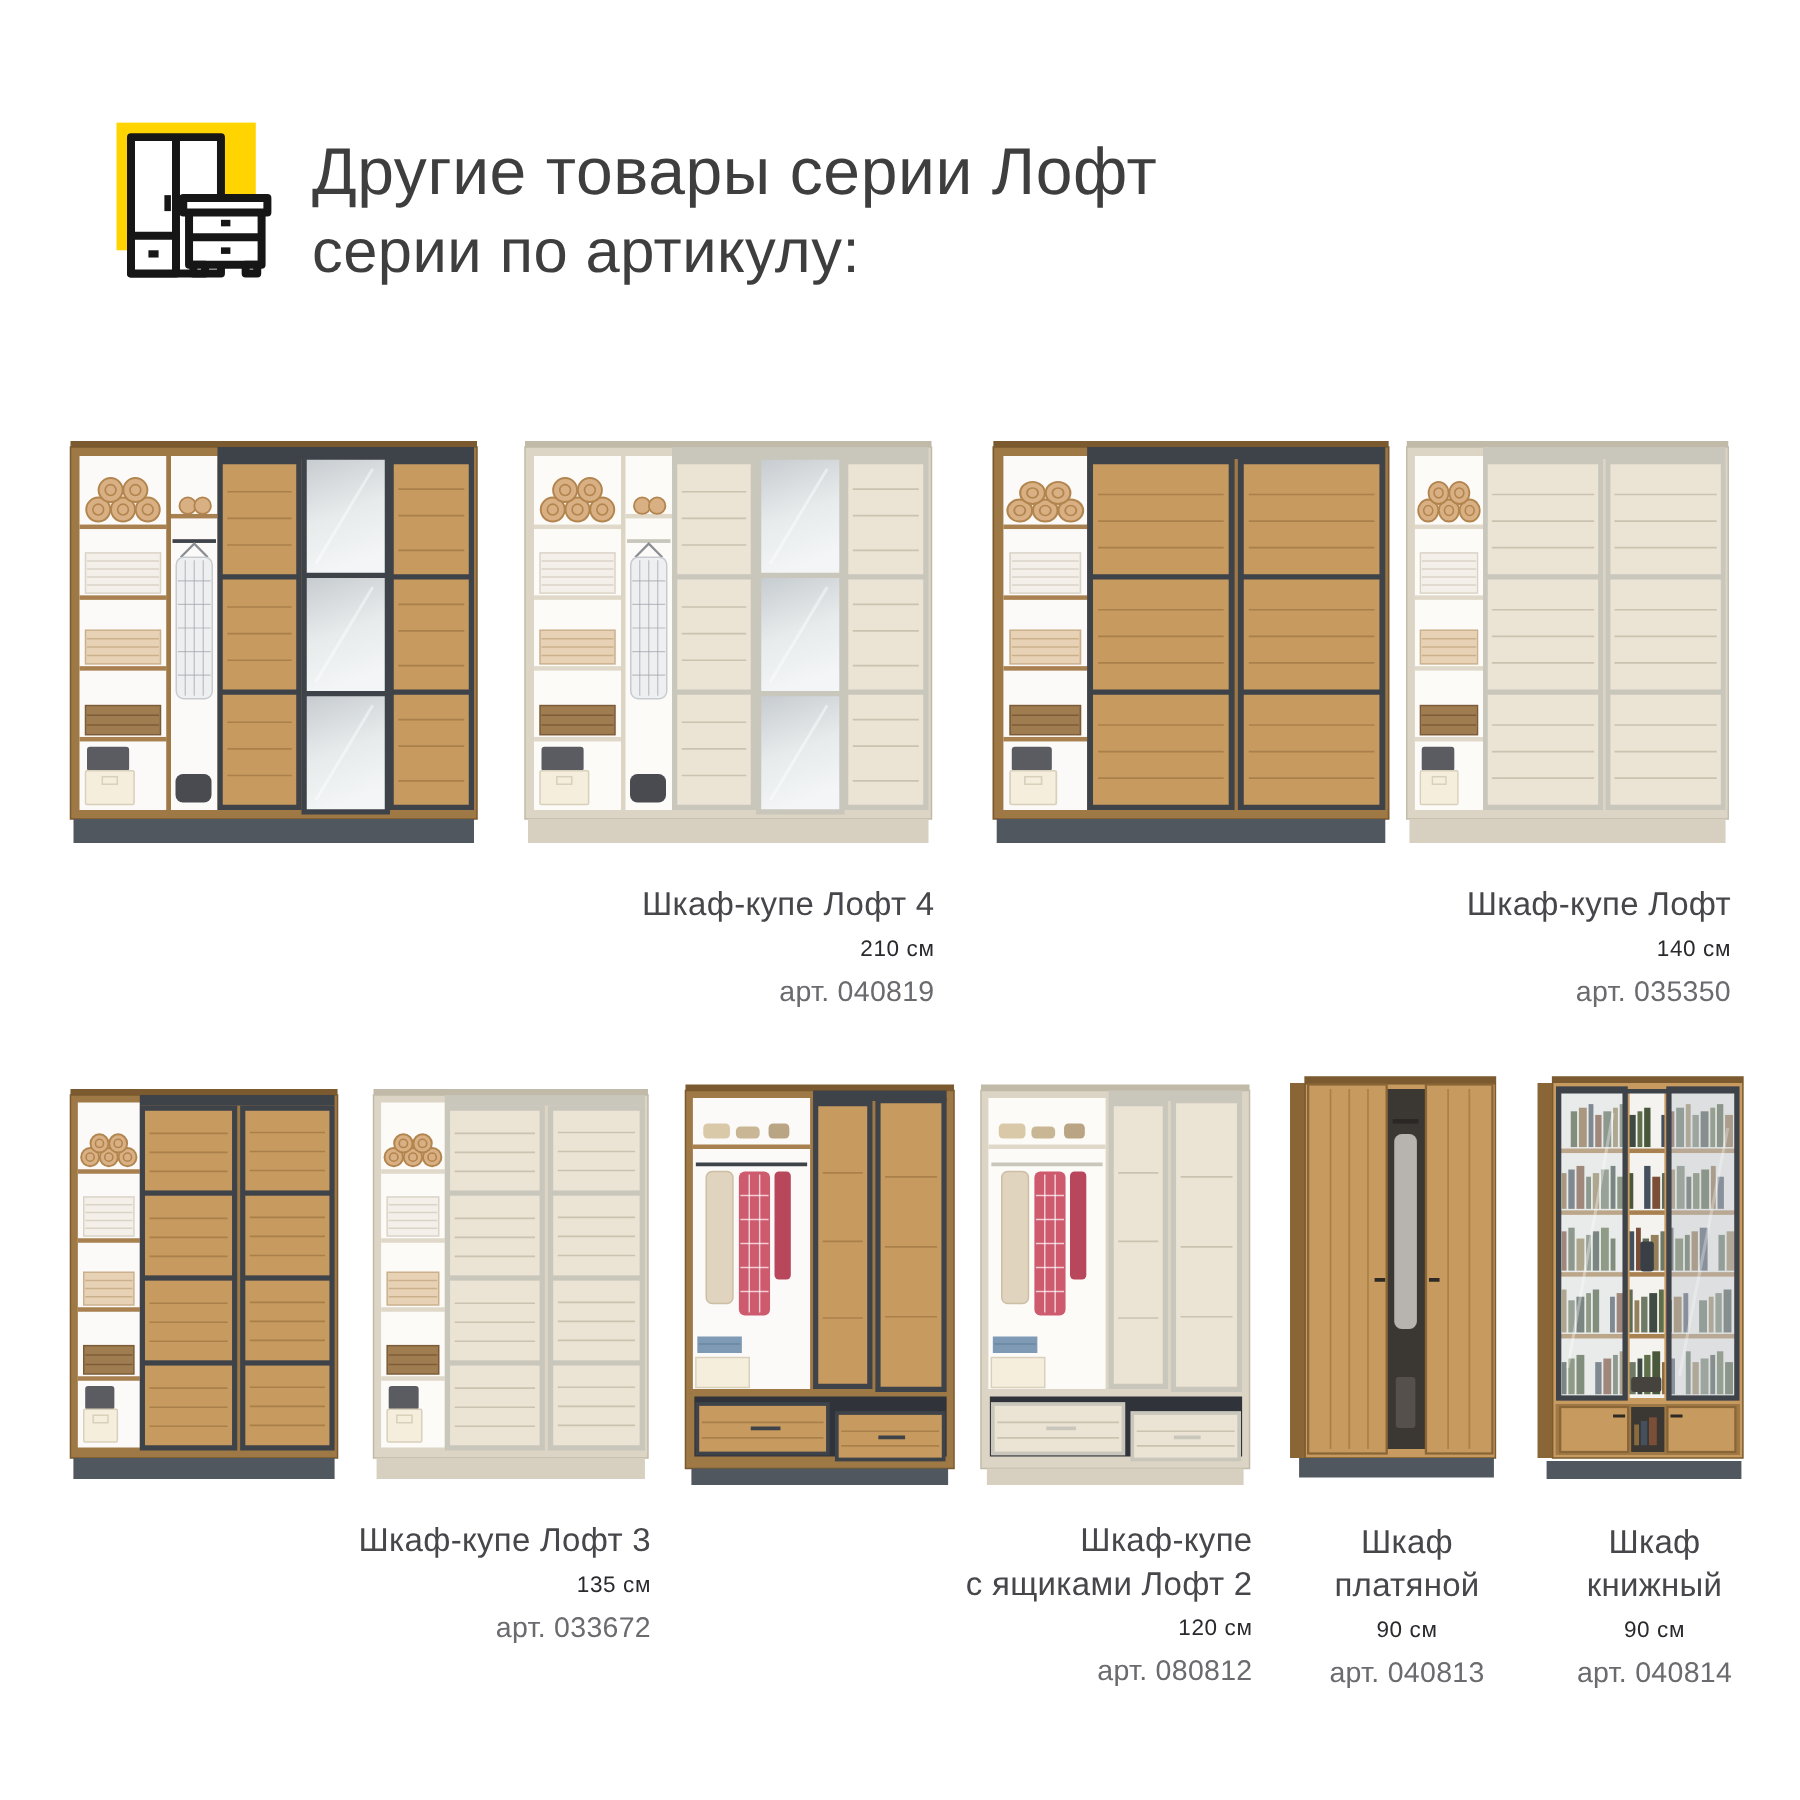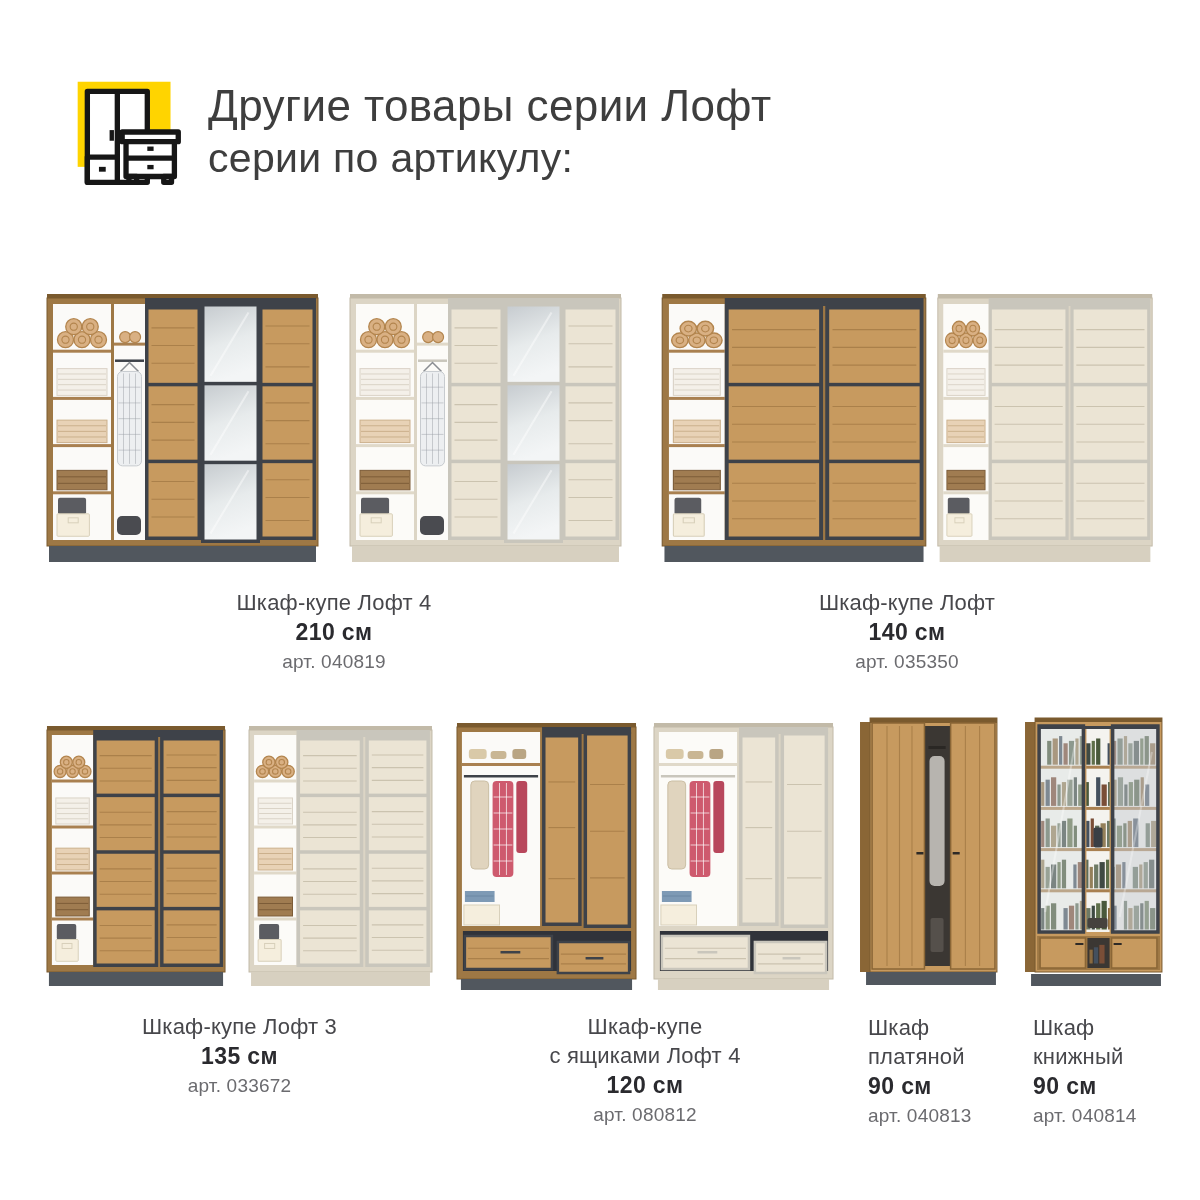--- a/index.html
+++ b/index.html
@@ -2,36 +2,36 @@
 <html><head>
 <meta charset="utf-8">
 <style>
   html,body{margin:0;padding:0}
   body{
     width:1200px;height:1200px;background:#ffffff;
     font-family:"Liberation Sans",sans-serif;position:relative;overflow:hidden;
     --title:#3E3E3E; --name:#47474B; --size:#2A2A2E; --article:#6B6B6F;
   }
   #page{position:absolute;inset:0}
-  .header{position:absolute;left:68px;top:74px;display:flex;gap:22px;align-items:flex-start}
+  .header{position:absolute;left:68px;top:74px;display:flex;gap:22px;align-items:flex-end}
   .logo svg{display:block}
   .titles{padding-top:4px}
   .title{font-size:44px;line-height:55px;color:var(--title);font-weight:500;letter-spacing:.4px}
   .subtitle{font-size:41px;line-height:50px;color:var(--title);font-weight:400;letter-spacing:.3px}
   .group{position:absolute}
   .imgs{display:flex;align-items:flex-end}
   .ph svg{display:block}
   .g1 .imgs{gap:28px}
   .g2 .imgs{gap:8px}
   .g3 .imgs{gap:20px}
   .g4 .imgs{gap:14px}
-  .caption{text-align:center}
-  .caption.left{text-align:left;padding-left:10px}
+  .caption{text-align:right}
+  .caption.left{text-align:center;padding-left:10px}
   .p-name{font-size:22px;line-height:29px;color:var(--name);white-space:pre-line;margin-top:18px;letter-spacing:.2px}
-  .p-size{font-size:23px;line-height:31px;color:var(--size);font-weight:700;letter-spacing:.4px}
+  .p-size{font-size:15px;line-height:31px;color:var(--size);font-weight:400;letter-spacing:.4px}
   .p-article{font-size:19px;line-height:27px;color:var(--article);letter-spacing:.2px}
 </style>
 </head>
 <body style="--title: #3E3E3E; --name: #47474B; --size: #2A2A2E; --article: #6B6B6F;">
 
 <div id="page">
 
   <header class="header">
     <div class="logo">
       <svg viewBox="0 0 122 122" width="118" height="118">
@@ -685,21 +685,21 @@
             <rect x="104" y="223" width="72" height="31" fill="#EBE4D4" stroke="#C9C6BC" stroke-width="2.5"></rect>
             <line x1="107" y1="235.13333333333335" x2="173" y2="235.13333333333335" stroke="rgba(156,146,120,0.40)" stroke-width="1.1" opacity="1"></line>
             <line x1="107" y1="244.86666666666665" x2="173" y2="244.86666666666665" stroke="rgba(156,146,120,0.40)" stroke-width="1.1" opacity="1"></line>
             <rect x="132" y="238" width="18" height="2.5" fill="#C9C6BC"></rect>
             <rect x="6" y="260" width="173" height="11" fill="#D7D0C0"></rect>
           </svg>
         </div>
     </div>
     <div class="caption">
       <div class="p-name">Шкаф-купе
-с ящиками Лофт 4</div>
+с ящиками Лофт 2</div>
       <div class="p-size">120 см</div>
       <div class="p-article">арт. 080812</div>
     </div>
   </section>
 
   <section class="group g5" style="left:858px;top:712px;width:150px">
     <div class="imgs">
       <div class="ph">
           <svg viewBox="0 0 145 283" width="146" height="283" preserveAspectRatio="none">
             <defs>

